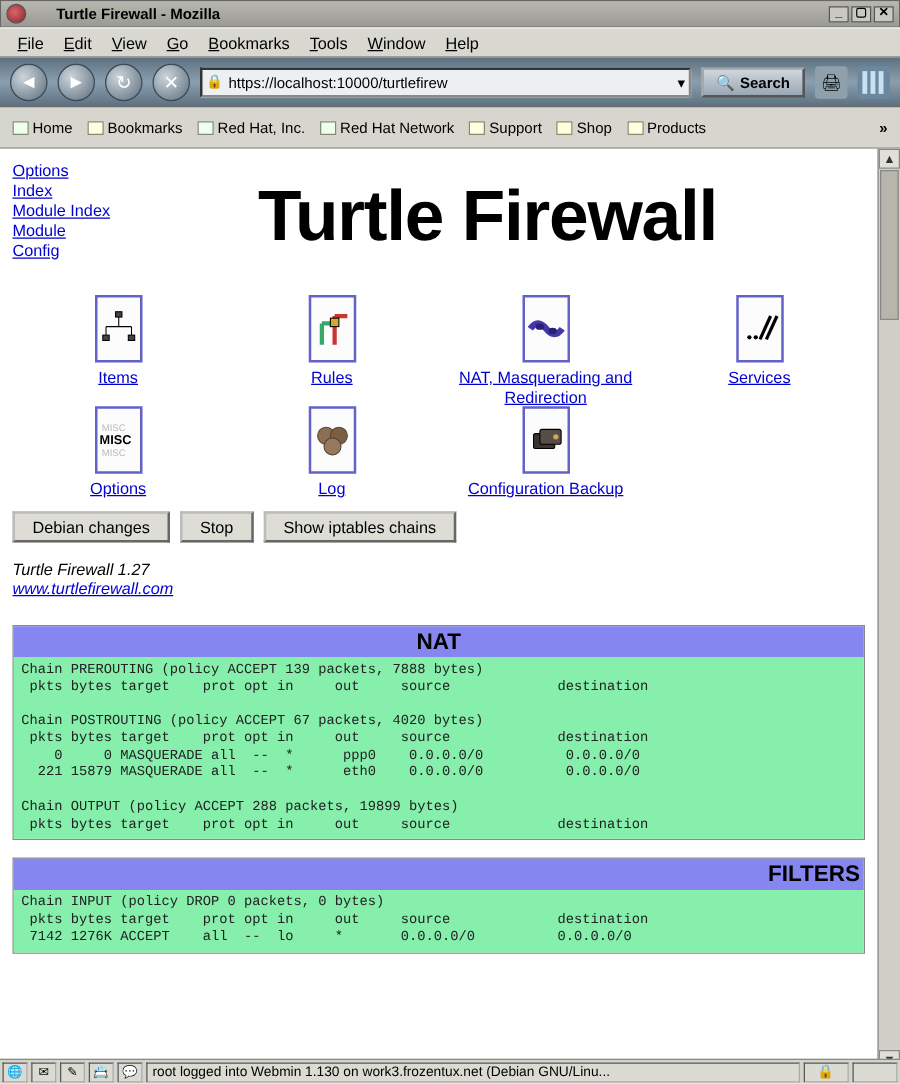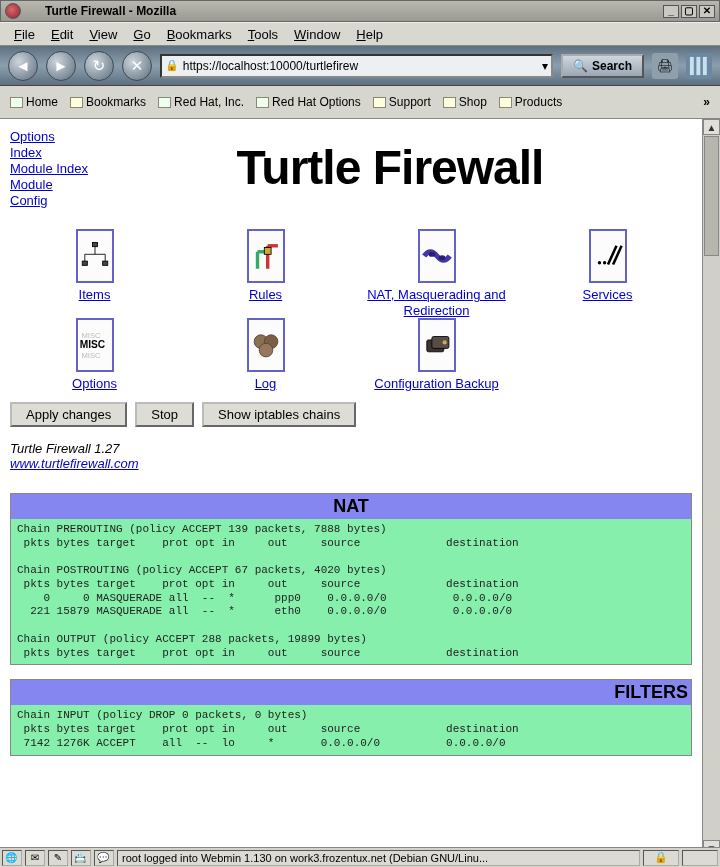--- a/index.html
+++ b/index.html
@@ -109,21 +109,21 @@
     display:flex;align-items:center;justify-content:center;font-size:10px;color:#333;}
 .vscroll .thumb { height:120px; background:#b6b6ad; border:1px solid #888; margin:1px;}
 .vscroll .track { flex:1; }
 
 
 .top-area { display:flex; align-items:flex-start; }
 .side-links { display:flex; flex-direction:column; font-size:13px; padding-top:4px;}
 .side-links a { color: #0000d0; text-decoration: underline; margin-bottom:1px;}
 .main-heading {
   flex:1; text-align:center;
-  font-size: 48px; font-weight: bold; color:#000;
+  font-size: 57px; font-weight: bold; color:#000;
   font-family: Arial, sans-serif; letter-spacing: -1px;
   padding: 15px 0 10px 0;
 }
 
 
 .icon-grid {
   display:grid;
   grid-template-columns: repeat(4,1fr);
   gap: 0 2px;
   margin: 20px 0 10px 0;
@@ -241,21 +241,21 @@
   <span class="bm">
       <span class="folder-icon"></span>
       <span>Bookmarks</span>
     </span>
   <span class="bm">
       <span class="bm-icon"></span>
       <span>Red Hat, Inc.</span>
     </span>
   <span class="bm">
       <span class="bm-icon"></span>
-      <span>Red Hat Options</span>
+      <span>Red Hat Network</span>
     </span>
   <span class="bm">
       <span class="folder-icon"></span>
       <span>Support</span>
     </span>
   <span class="bm">
       <span class="folder-icon"></span>
       <span>Shop</span>
     </span>
   <span class="bm">
@@ -354,21 +354,21 @@
               <rect x="14" y="10" width="20" height="14" rx="2" fill="#564d46" stroke="#000"></rect>
               <circle cx="29" cy="17" r="2.5" fill="#ca5"></circle>
             </svg>
       </div>
       <a href="#">Configuration Backup</a>
     </div>
     <div></div>
   </div>
 
   <div class="action-row">
-    <button>Apply changes</button>
+    <button>Debian changes</button>
     <button>Stop</button>
     <button>Show iptables chains</button>
   </div>
 
   <div class="version-row">
     <span>Turtle Firewall 1.27</span>
     <a href="#">www.turtlefirewall.com</a>
   </div>
 
   <div class="chain-table">

